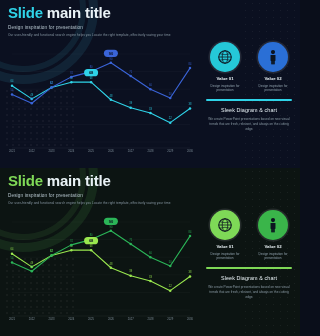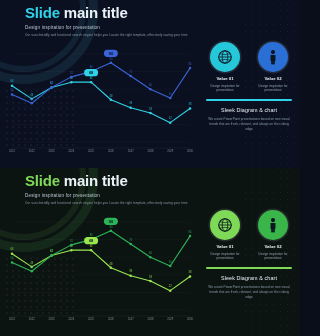--- a/index.html
+++ b/index.html
@@ -31,21 +31,21 @@
     background-image:radial-gradient(rgba(255,255,255,0.055) 0.7px, transparent 0.8px);
     background-size:7px 7px; pointer-events:none;
   }
   
   .dots2 {
     position:absolute; left:4px; top:88px; width:70px; height:62px;
     background-image:radial-gradient(rgba(255,255,255,0.045) 0.7px, transparent 0.8px);
     background-size:6px 6px; pointer-events:none;
   }
 
-  .header { position:absolute; left:8px; top:5px; z-index:5;margin-left:17px; }
+  .header { position:absolute; left:8px; top:5px; z-index:5; }
   .title { font-size:15px; font-weight:bold; color:#e9f2f6; letter-spacing:-0.2px;
            line-height:16px; white-space:nowrap; }
   .title .accent-a { color:#2fd3e8; }
   .title .accent-b { color:#7fd957; }
   .subtitle { font-size:4.6px; color:#b7c6cf; margin-top:3.5px; letter-spacing:0.15px; }
   .lede { font-size:3.1px; color:#8a9aa6; margin-top:3px; letter-spacing:0.1px; white-space:nowrap; }
 
   
   .chart { position:absolute; left:8px; top:44px; width:186px; height:110px; }
   .chart svg { display:block; }

